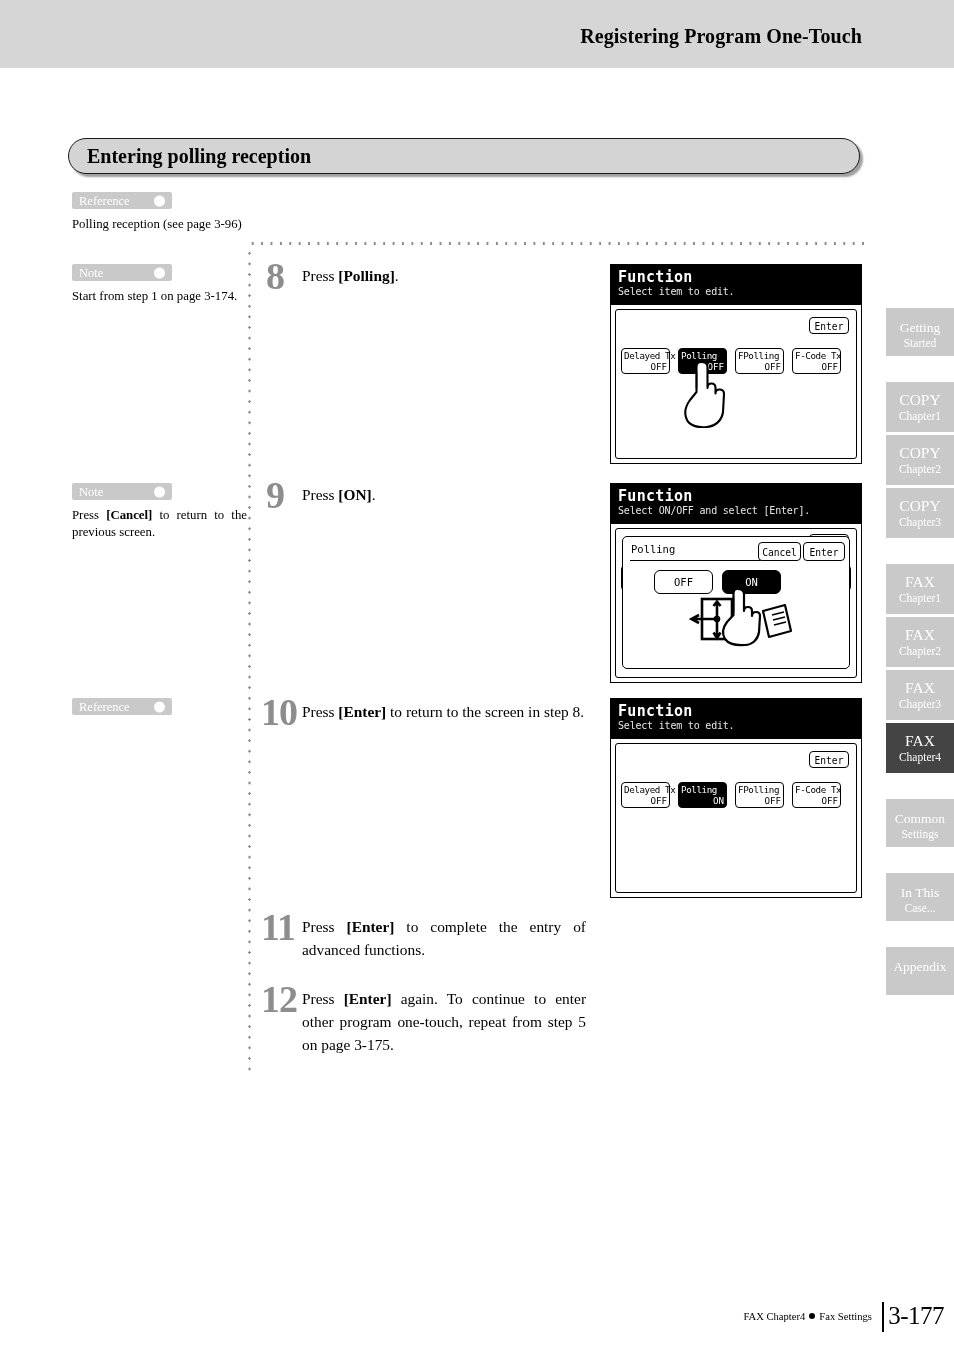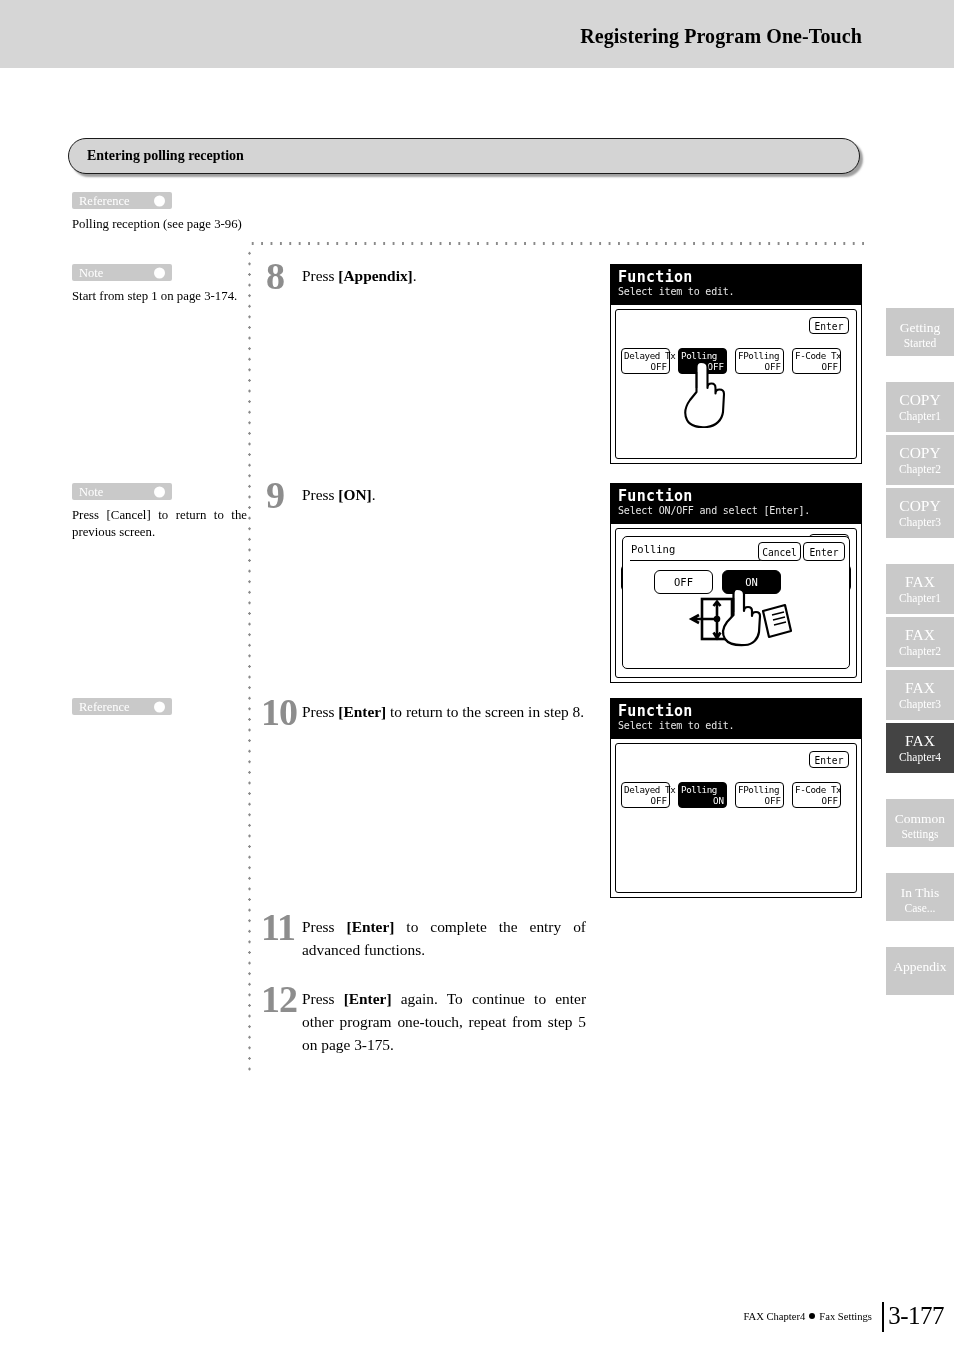--- a/index.html
+++ b/index.html
@@ -42,21 +42,21 @@
     background: #d4d4d4;
     border: 1.6px solid #1a1a1a;
     border-radius: 19px;
     box-shadow: 3px 3px 2px rgba(80,80,80,.55);
     box-sizing: border-box;
   }
   .section-banner-text {
     position: absolute;
     left: 18px; top: 50%;
     transform: translateY(-50%);
-    font-size: 14px;
+    font-size: 20px;
     font-weight: bold;
     white-space: nowrap;
   }
 
   
   .side-col { position: absolute; left: 72px; width: 175px; }
 
   .tag {
     position: relative;
     width: 100px; height: 17px;
@@ -79,21 +79,21 @@
     width: 11px; height: 11px;
     border-radius: 50%;
     background: #ffffff;
   }
   .side-text {
     margin-top: 7px;
     font-size: 12.8px;
     line-height: 17px;
     text-align: justify;
   }
-  .side-text b { font-weight: normal; }
+  .side-text b { font-weight: bold; }
 
   
   .dot-h {
     position: absolute;
     left: 248px; top: 242px;
     width: 616px; height: 3px;
     background-image: radial-gradient(circle, #8a8a8a 1.3px, transparent 1.4px);
     background-size: 9.4px 3px;
     background-repeat: repeat-x;
   }
@@ -334,21 +334,21 @@
     <span class="tag-label">Reference</span>
     <span class="tag-dot"></span>
   </div>
 </div>
 
 <div class="dot-h"></div>
 <div class="dot-v"></div>
 
 <div class="step" style="top:264px;">
   <div class="step-num">8</div>
-  <div class="step-body"><span>Press </span><b>[Appendix]</b><span>.</span></div>
+  <div class="step-body"><span>Press </span><b>[Polling]</b><span>.</span></div>
 </div>
 
 <div class="step" style="top:483px;">
   <div class="step-num">9</div>
   <div class="step-body"><span>Press </span><b>[ON]</b><span>.</span></div>
 </div>
 
 <div class="step" style="top:700px;">
   <div class="step-num" style="left:-5px;">10</div>
   <div class="step-body"><span>Press </span><b>[Enter]</b><span> to return to the screen in step 8.</span></div>

